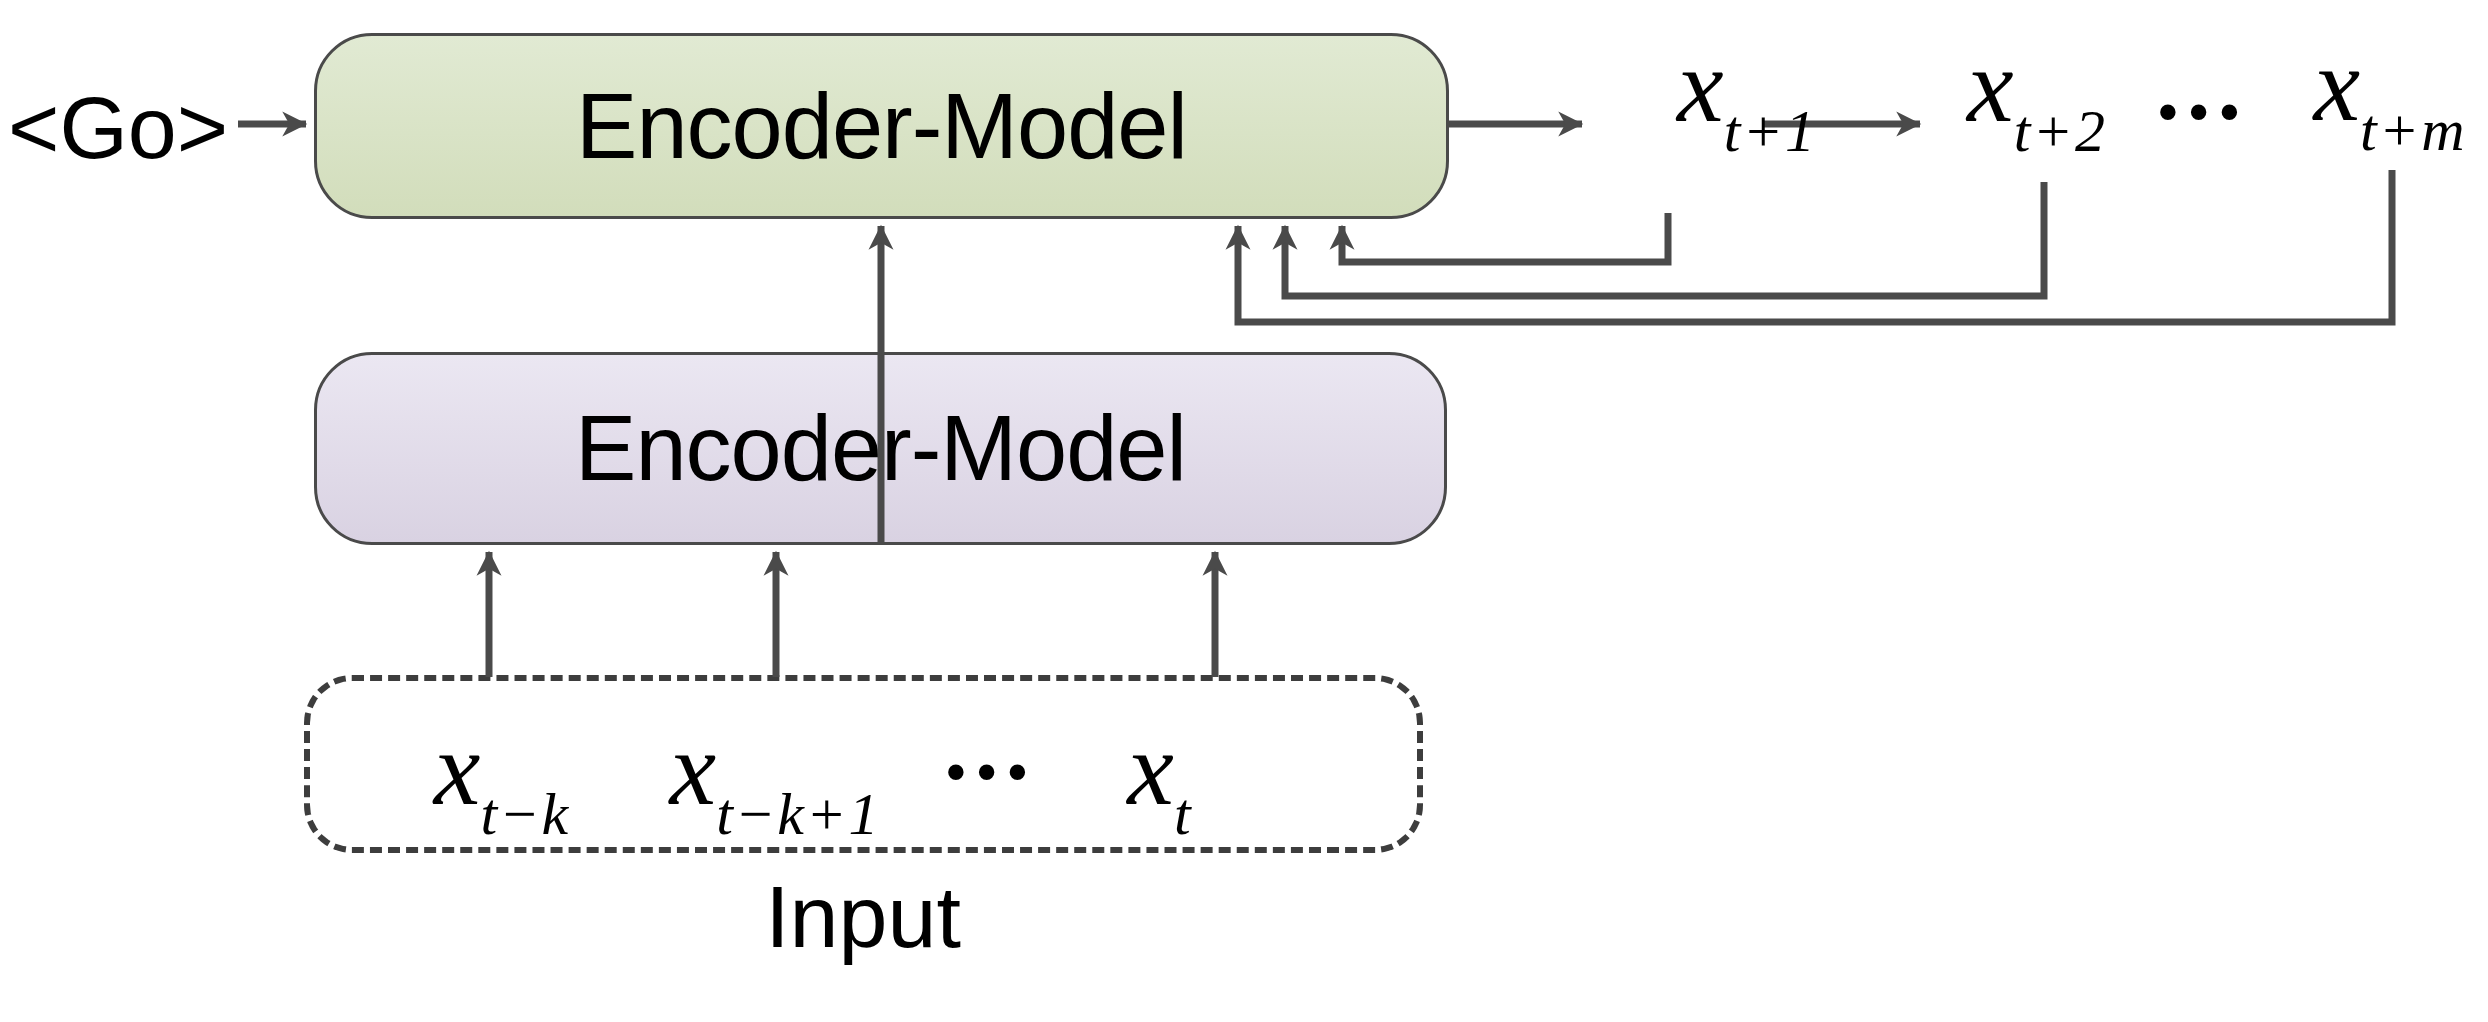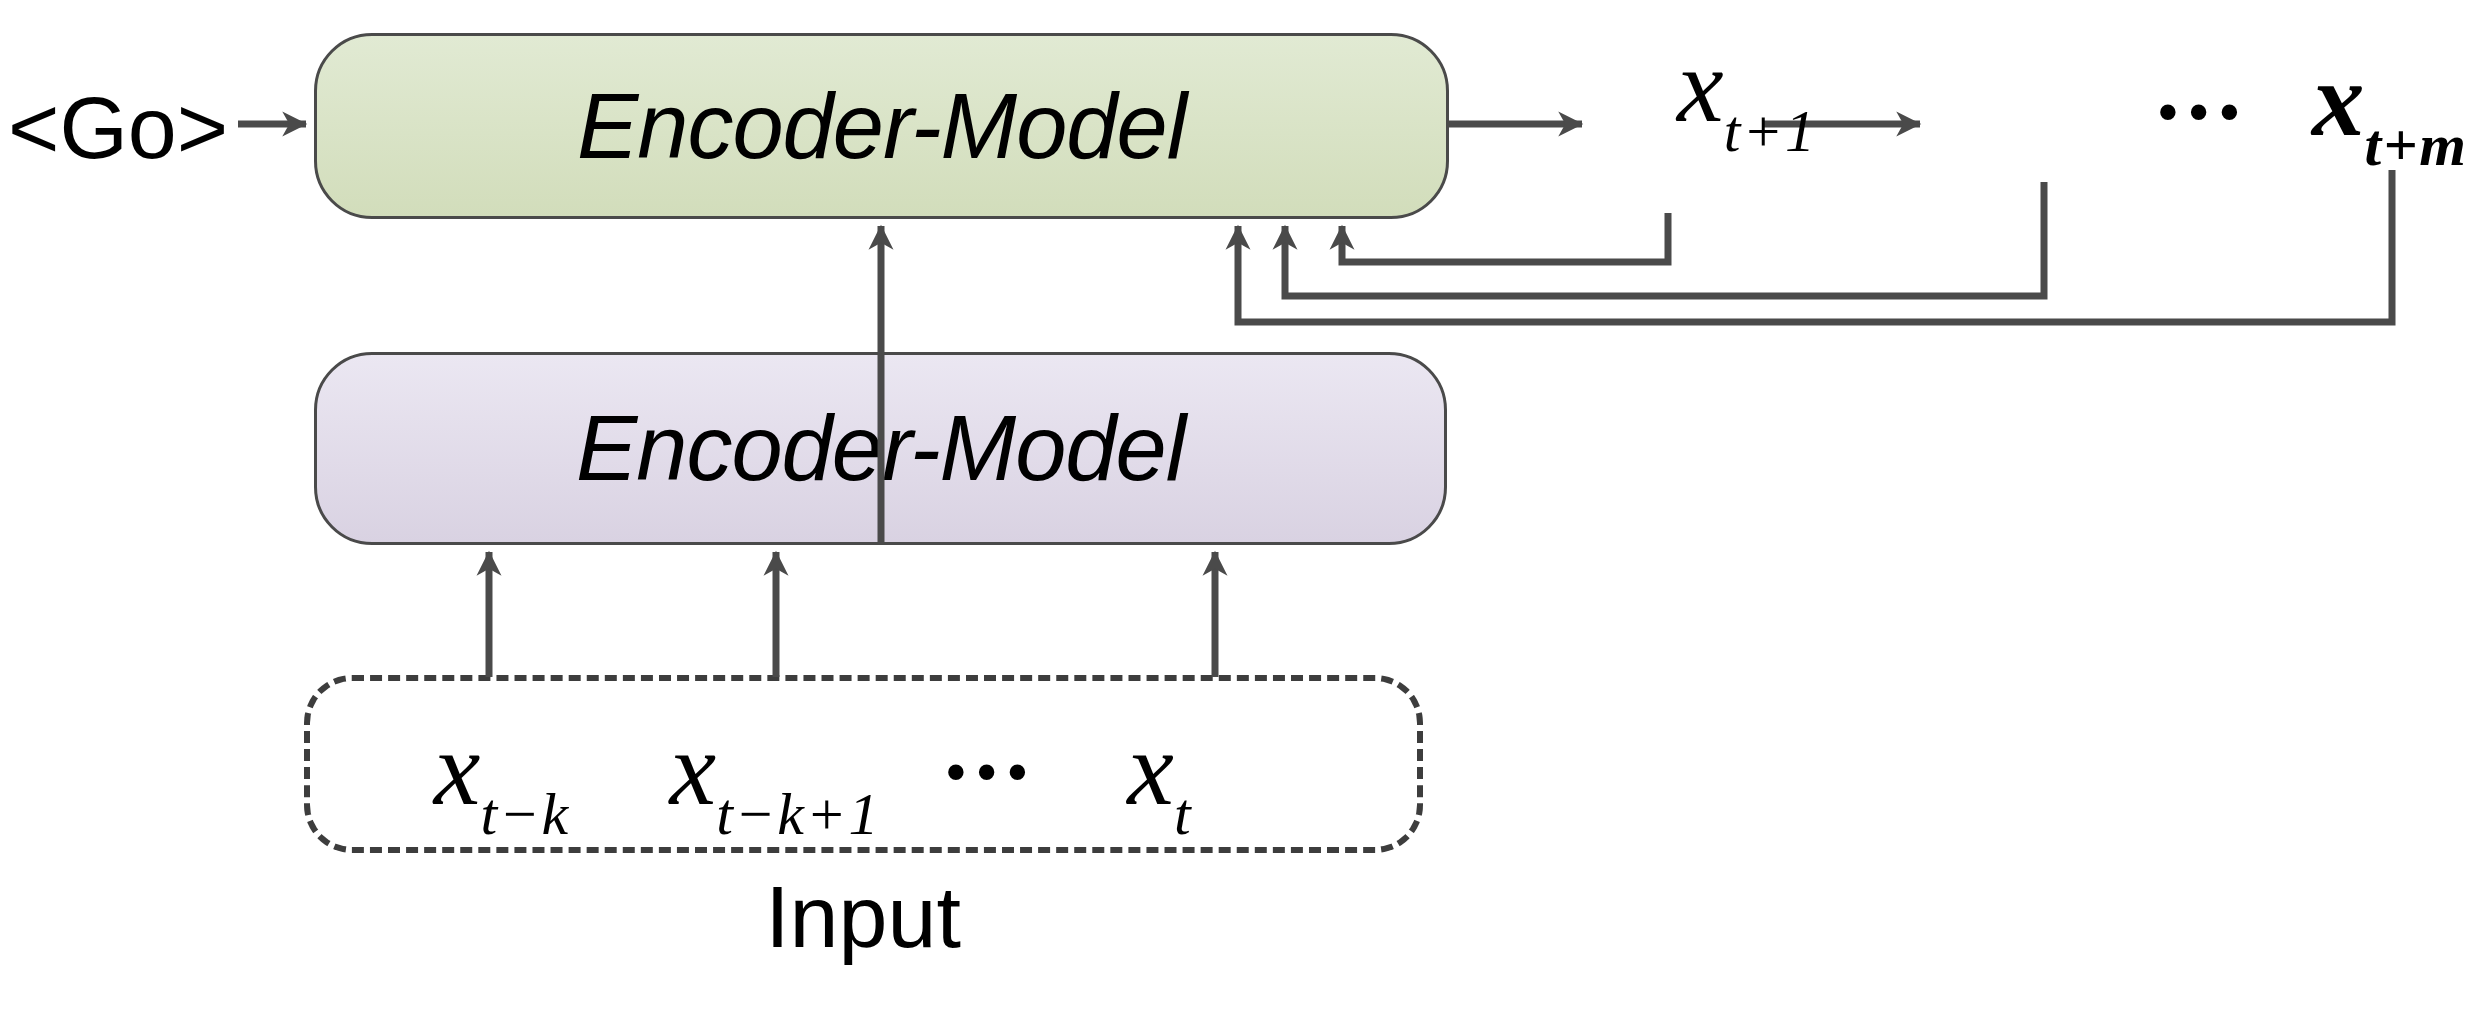--- a/index.html
+++ b/index.html
@@ -23,21 +23,20 @@
     left:314px;top:33px;width:1135px;height:186px;
     background:linear-gradient(180deg,#e1ead3 0%,#d2ddbb 100%);
   }
   #encoder-bottom{
     left:314px;top:352px;width:1133px;height:193px;
     background:linear-gradient(180deg,#ebe7f2 0%,#d9d2e2 100%);
   }
   .box-label{
     font-size:92px;color:#000;letter-spacing:-1px;
     white-space:nowrap;
-    font-style:italic;
   }
   #input-box{
     position:absolute;left:304px;top:675px;width:1119px;height:178px;
     border:6px dashed #3d3d3d;border-radius:48px;
     box-sizing:border-box;z-index:1;
   }
   
   #arrows{position:absolute;left:0;top:0;z-index:2;}
   .wire{stroke:#4a4a4a;stroke-width:7;fill:none;stroke-linejoin:miter;}
   
@@ -105,22 +104,25 @@
     <path class="wire" d="M1668,213 L1668,262 L1342,262 L1342,226" marker-end="url(#ah)"></path>
     <path class="wire" d="M2044,182 L2044,296 L1285,296 L1285,226" marker-end="url(#ah)"></path>
     <path class="wire" d="M2392,170 L2392,322 L1238,322 L1238,226" marker-end="url(#ah)"></path>
   </svg>
 
   <div id="go-label">&lt;Go&gt;</div>
 
   <div class="math" style="left:1747px;top:33px;">
     <span class="m-base">x</span><span class="m-sub">t+1</span>
   </div>
+  <div class="math" style="left:2037px;top:33px;">
+    <span class="m-base">x</span><span class="m-sub">t+2</span>
+  </div>
   <div class="dots" style="left:2202px;top:40px;">...</div>
-  <div class="math" style="left:2390px;top:47px;font-weight:bold;">
+  <div class="math" style="left:2390px;top:32px;">
     <span class="m-base">x</span><span class="m-sub">t+m</span>
   </div>
 
   <div class="math" style="left:502px;top:716px;">
     <span class="m-base">x</span><span class="m-sub">t−k</span>
   </div>
   <div class="math" style="left:775px;top:716px;">
     <span class="m-base">x</span><span class="m-sub">t−k+1</span>
   </div>
   <div class="dots" style="left:990px;top:700px;">...</div>

